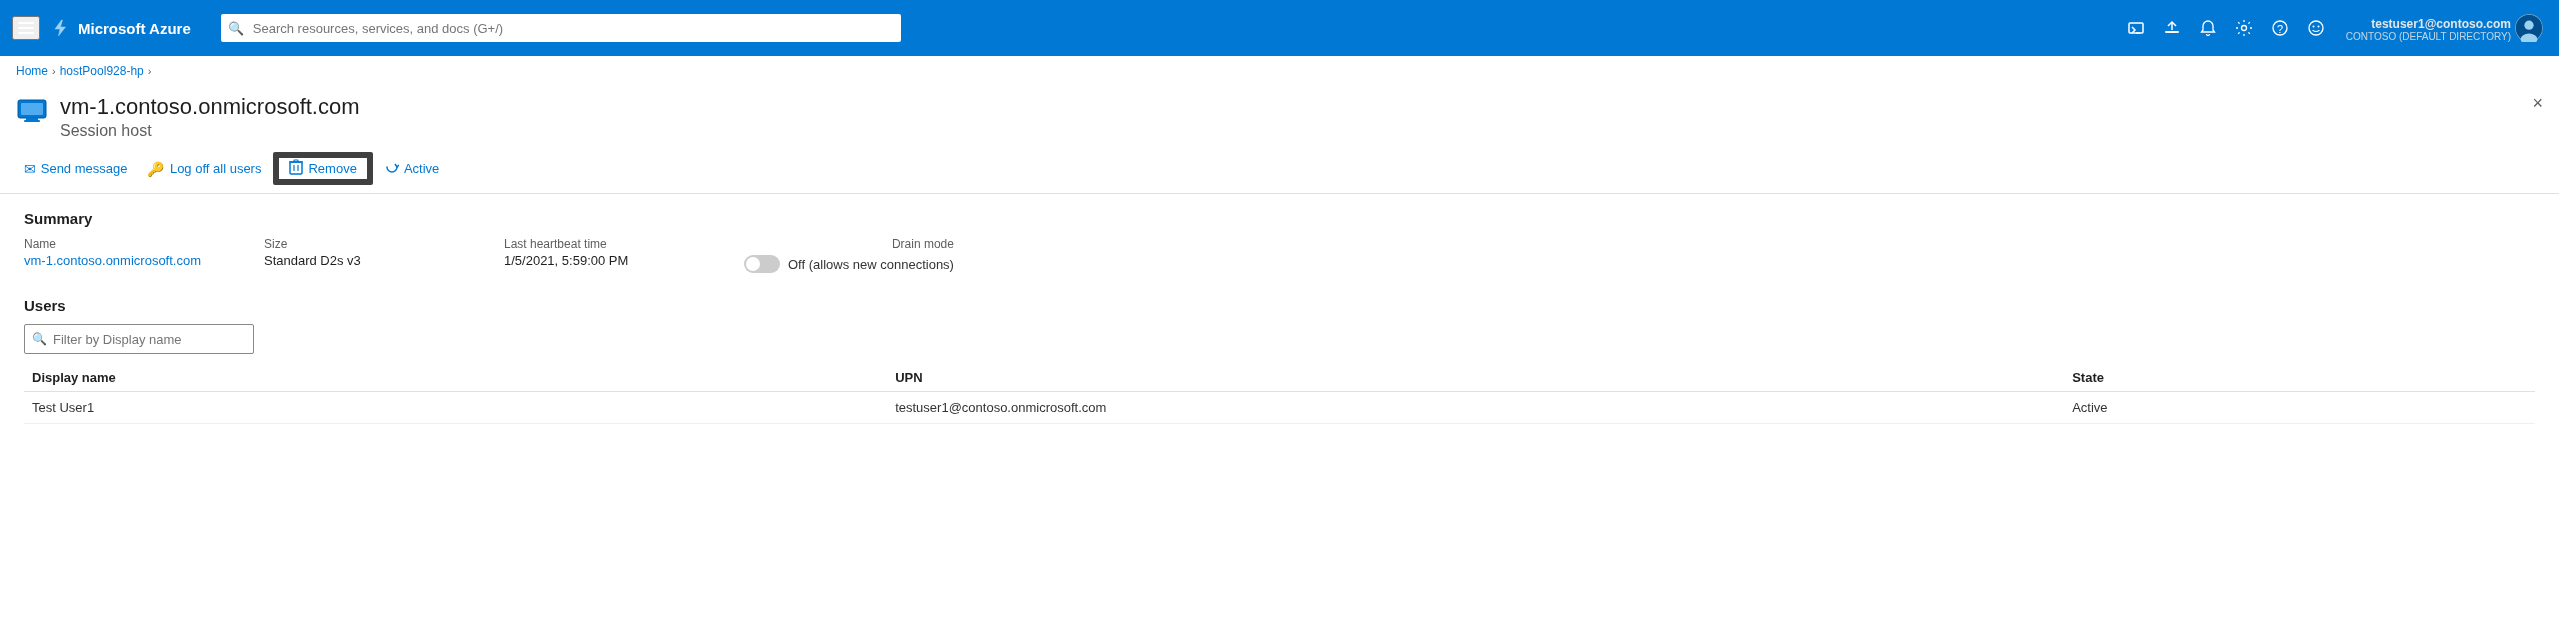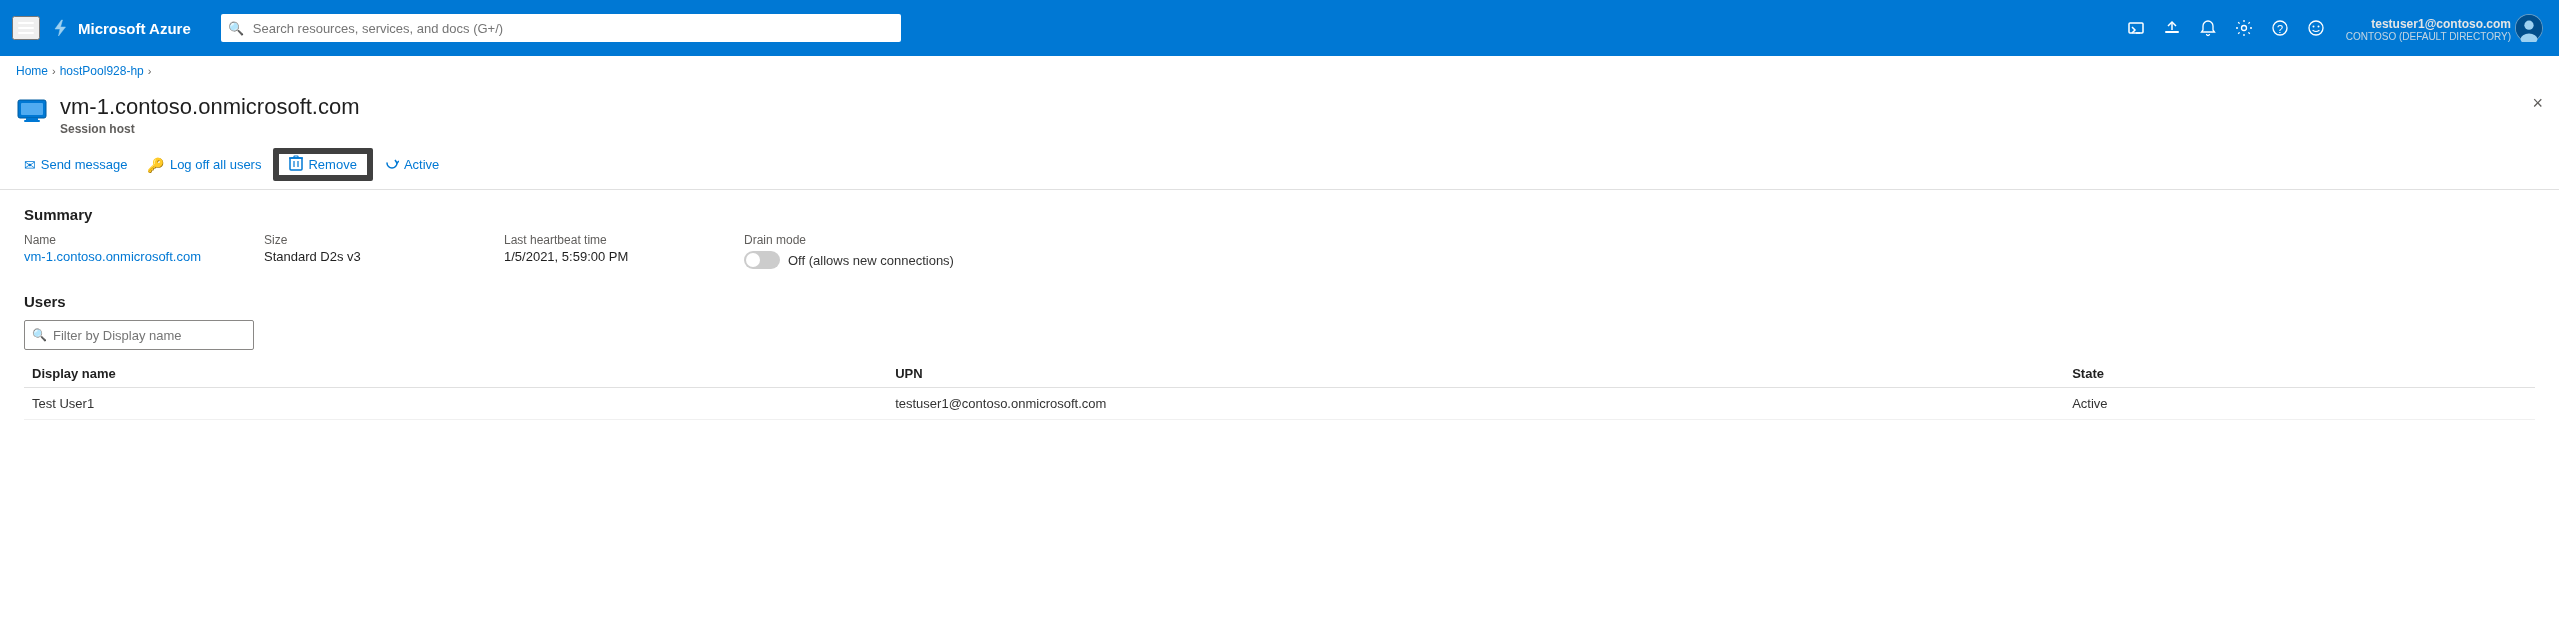--- a/index.html
+++ b/index.html
@@ -137,24 +137,23 @@
       margin-top: 2px;
     }
     .page-header-icon svg { display: block; }
     .page-title {
       font-size: 22px;
       font-weight: 300;
       color: #1f1f1f;
       line-height: 1.2;
     }
     .page-subtitle {
-      font-size: 12px;
+      font-size: 16px;
       color: #605e5c;
       margin-top: 2px;
-      font-weight: bold;
     }
     .close-btn {
       position: absolute;
       right: 16px;
       top: 8px;
       background: transparent;
       border: none;
       cursor: pointer;
       font-size: 18px;
       color: #605e5c;
@@ -222,20 +221,21 @@
     .summary-value.link {
       color: #0078d4;
       cursor: pointer;
       text-decoration: none;
     }
 
     
     .drain-mode-container {
       display: flex;
       flex-direction: column;
+      text-align: right;
     }
     .toggle-row {
       display: flex;
       align-items: center;
       gap: 8px;
       margin-top: 2px;
     }
     .toggle {
       width: 36px;
       height: 18px;

